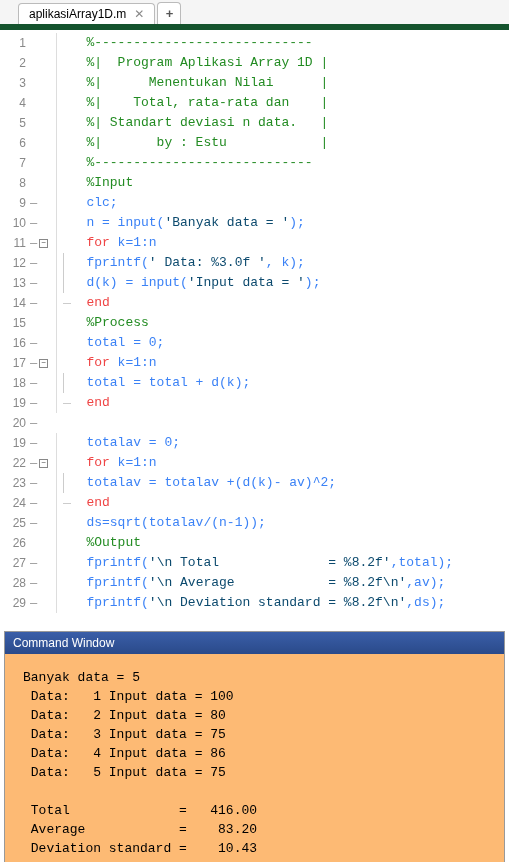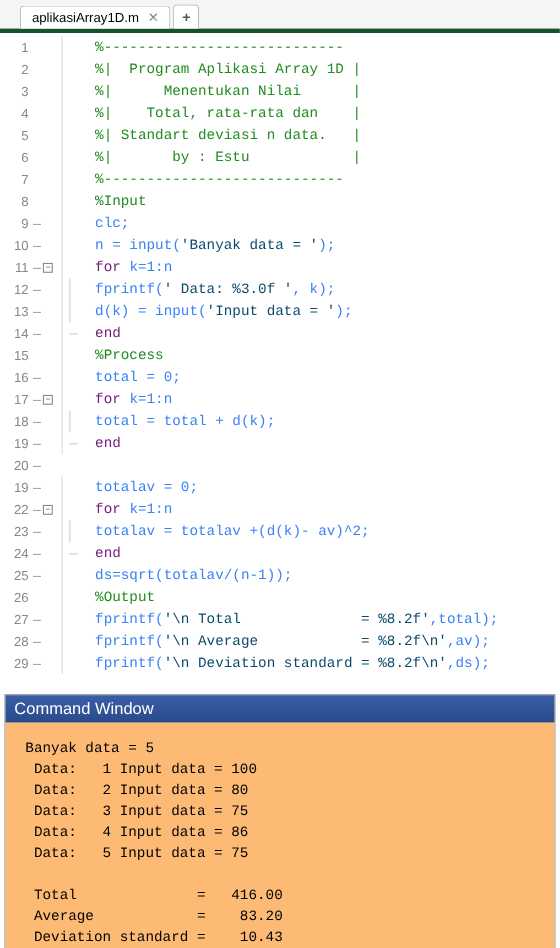--- a/index.html
+++ b/index.html
@@ -8,21 +8,21 @@
     padding: 0;
     font-family: "Courier New", monospace;
     font-size: 13px;
     background: #fff;
     width: 509px;
   }
   .tab-bar {
     display: flex;
     align-items: flex-end;
     background: #f5f5f5;
-    border-bottom: 4px solid #14532d;
+    border-bottom: 6px solid #14532d;
     padding: 5px 5px 0 18px;
     height: 30px;
   }
   .tab {
     display: flex;
     align-items: center;
     background: #fff;
     border: 1px solid #bbb;
     border-bottom: none;
     border-radius: 4px 4px 0 0;
@@ -108,32 +108,32 @@
     border-left: 1px solid #ccc;
   }
   .guide2 {
     position: absolute;
     left: 6px;
     top: 10px;
     width: 8px;
     border-bottom: 1px solid #ccc;
   }
   .cmt { color: #228B22; }
-  .kw { color: #701a75; }
+  .kw { color: #ef4444; }
   .str { color: #0c4a6e; }
   .txt { color: #3b82f6; }
   .cmd-window {
     border: 1px solid #999;
     margin: 12px 4px 4px 4px;
   }
   .cmd-title {
     background: linear-gradient(#3a5ea8, #2a4a8a);
     color: #fff;
     font-family: Arial, sans-serif;
-    font-size: 15px;
+    font-size: 12px;
     padding: 4px 8px;
   }
   .cmd-body {
     background: #fdba74;
     padding: 14px 8px 6px 18px;
     font-family: "Courier New", monospace;
     font-size: 13px;
     white-space: pre;
     line-height: 19px;
   }

